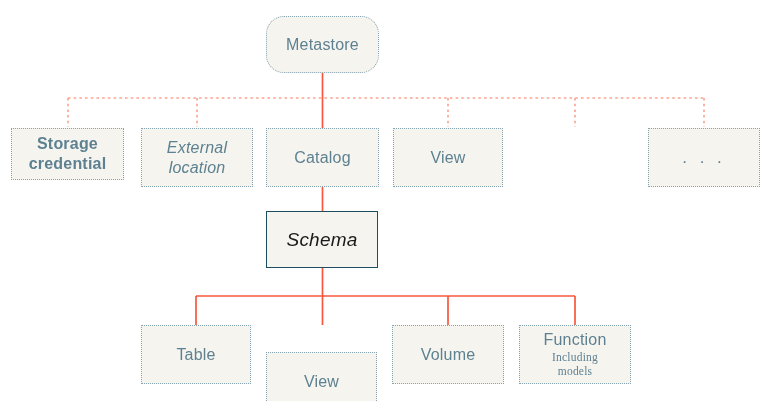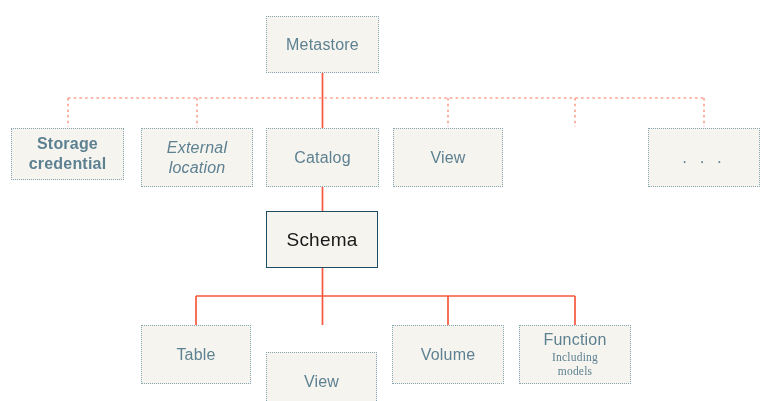--- a/index.html
+++ b/index.html
@@ -35,36 +35,37 @@
     color: #5D8191;
     font-size: 16px;
     letter-spacing: 0.2px;
     line-height: 1.25;
   }
   .node .label { color: #5D8191; }
   .node.schema-node {
     border: 1.6px solid #1C4D60;
     color: #1A1A1A;
     font-size: 19px;
+    font-style: italic;
   }
   .node.schema-node .label { color: #1A1A1A; }
   .node.more-node .label {
     letter-spacing: 4px;
     font-size: 17px;
   }
   .node .sublabel {
     font-size: 11.5px;
     line-height: 1.2;
     max-width: 72px;
     margin-top: 1px;
     color: #5D8191;
     font-family: Liberation Serif, serif;
   }
   
-  .n-metastore { left: 266px; top: 16px;  width: 113px; height: 57px; }
+  .n-metastore { left: 266px; top: 16px;  width: 113px; height: 57px; border-radius: 18px; }
   .n-storage   { left: 11px;  top: 128px; width: 113px; height: 52px; font-weight: bold; }
   .n-external  { left: 141px; top: 128px; width: 112px; height: 59px; font-style: italic; }
   .n-catalog   { left: 266px; top: 128px; width: 113px; height: 59px; }
   .n-share     { left: 393px; top: 128px; width: 110px; height: 59px; }
   .n-recipient { left: 519px; top: 128px; width: 112px; height: 59px; }
   .n-more      { left: 648px; top: 128px; width: 112px; height: 59px; }
   .n-schema    { left: 266px; top: 211px; width: 112px; height: 57px; }
   .n-table     { left: 141px; top: 325px; width: 110px; height: 59px; align-items: center; }
   .n-view      { left: 266px; top: 325px; width: 111px; height: 59px; margin-top: 27px; }
   .n-volume    { left: 392px; top: 325px; width: 112px; height: 59px; text-align: center; }

